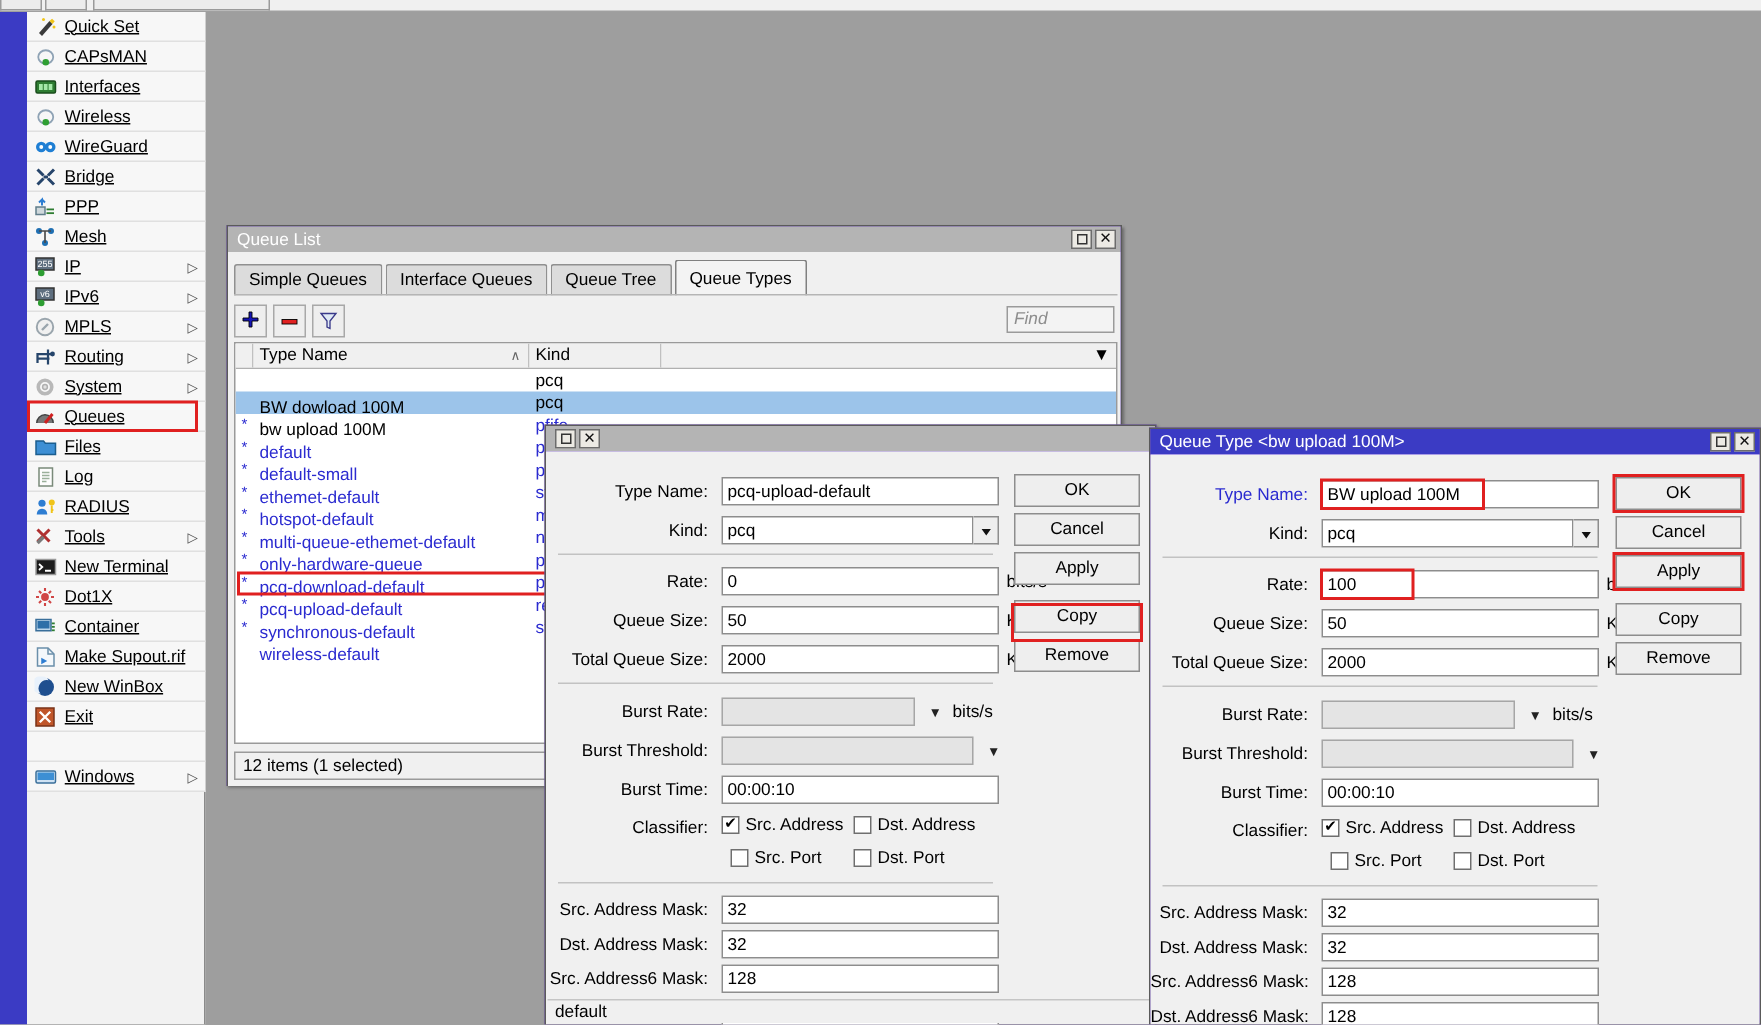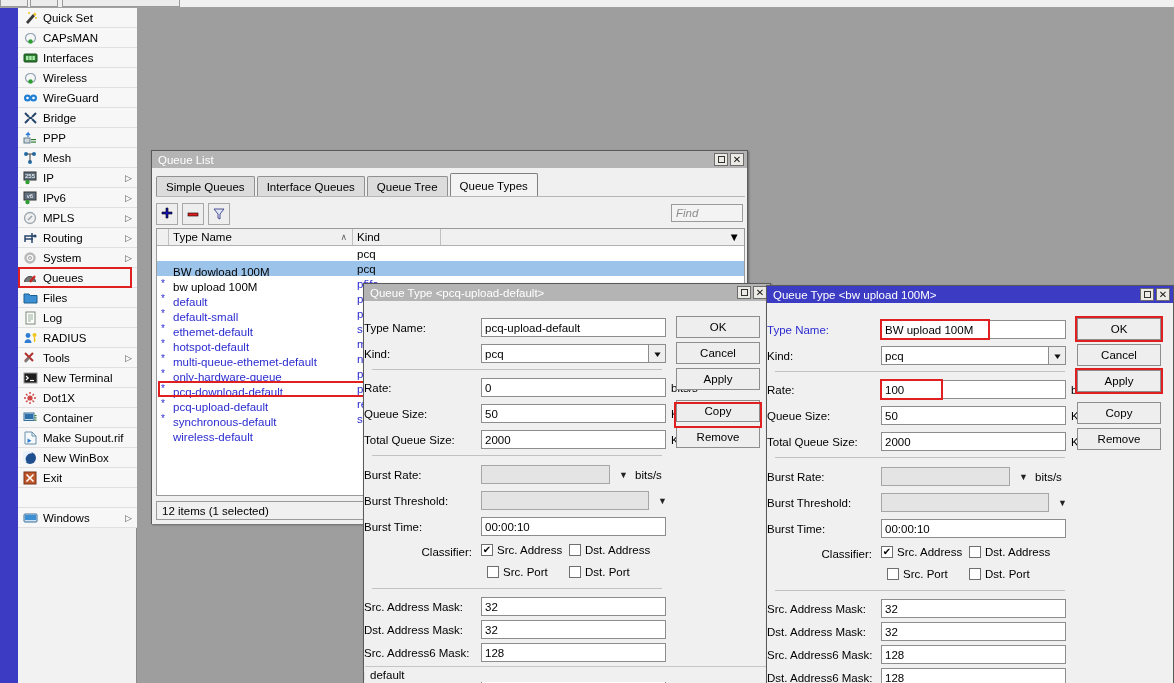--- a/index.html
+++ b/index.html
@@ -48,21 +48,21 @@
     background: #f7f7f7;
     font-size: 11.5px;
     color: #000;
     cursor: default;
   }
   .menu-item .ico {
     width: 17px; height: 16px; margin-right: 4px;
     display: inline-flex; align-items: center; justify-content: center;
     flex: 0 0 17px;
   }
-  .menu-item .lbl { white-space: nowrap; overflow: hidden; }
+  .menu-item .lbl { white-space: nowrap; overflow: hidden; text-decoration: underline; }
   .menu-item .arr {
     position: absolute; right: 5px; top: 50%; transform: translateY(-50%);
     font-size: 9px; color: #555;
   }
   .menu-sep { height: 20px; background: #f7f7f7; border-bottom: 1px solid #e0e0e0; }
   .hl-box {
     position: absolute; left: 18px; width: 114px; height: 21px;
     border: 2px solid #e02020; pointer-events: none; box-sizing: border-box;
   }
 
@@ -131,21 +131,21 @@
   .grow.sel { background: #9cc4ea; color: #000; }
   .grow.sel .c0 { color: #000; }
   .row-hl { position: absolute; left: 1px; width: 276px; height: 16px; border: 2px solid #e02020; box-sizing: border-box; pointer-events:none; }
   .gstatus { position: absolute; left: 4px; bottom: 4px; width: 589px; height: 19px;
     border: 1px solid #9a9a9a; background: #f0f0f0; display: flex; align-items: center;
     padding-left: 5px; font-size: 11.5px; }
 
   
   .qt-body { position: relative; background: #f0f0f0; }
   .field-row { position: absolute; display: flex; align-items: center; height: 19px; }
-  .flabel { font-size: 11.5px; white-space: nowrap; padding-right: 5px; }
+  .flabel { text-align: right; font-size: 11.5px; white-space: nowrap; padding-right: 5px; }
   .flabel.mod { color: #2b2bd0; }
   .finput {
     background: #ffffff; border: 1px solid #8d8d8d; height: 19px;
     display: flex; align-items: center; padding-left: 3px; font-size: 11.5px;
     overflow: hidden; white-space: nowrap;
   }
   .finput.disabled { background: #e4e4e4; border-color: #a6a6a6; }
   .funit { padding-left: 5px; font-size: 11.5px; white-space: nowrap; }
   .drop-btn {
     width: 17px; height: 19px; background: #eeeeee; border: 1px solid #8d8d8d;
@@ -585,21 +585,20 @@
         </div>
 
       <div class="gstatus">
         <span>12 items (1 selected)</span>
       </div>
     </div>
   </div>
 
   <div class="win" id="dlg-mid">
     <div class="win-title">
-      <span class="t">Queue Type &lt;pcq-upload-default&gt;</span>
       <span class="win-btns">
         <span class="win-btn">
             <span class="sq"></span>
           </span>
         <span class="win-btn">✕</span>
       </span>
     </div>
     <div class="qt-body" id="mid-body" style="height:382px">
         <div class="field-row" style="left: 0px; top: 17px; width: 100%;">
           <div class="flabel" style="position: absolute; left: 0px; width: 113px;">Type Name:</div>

